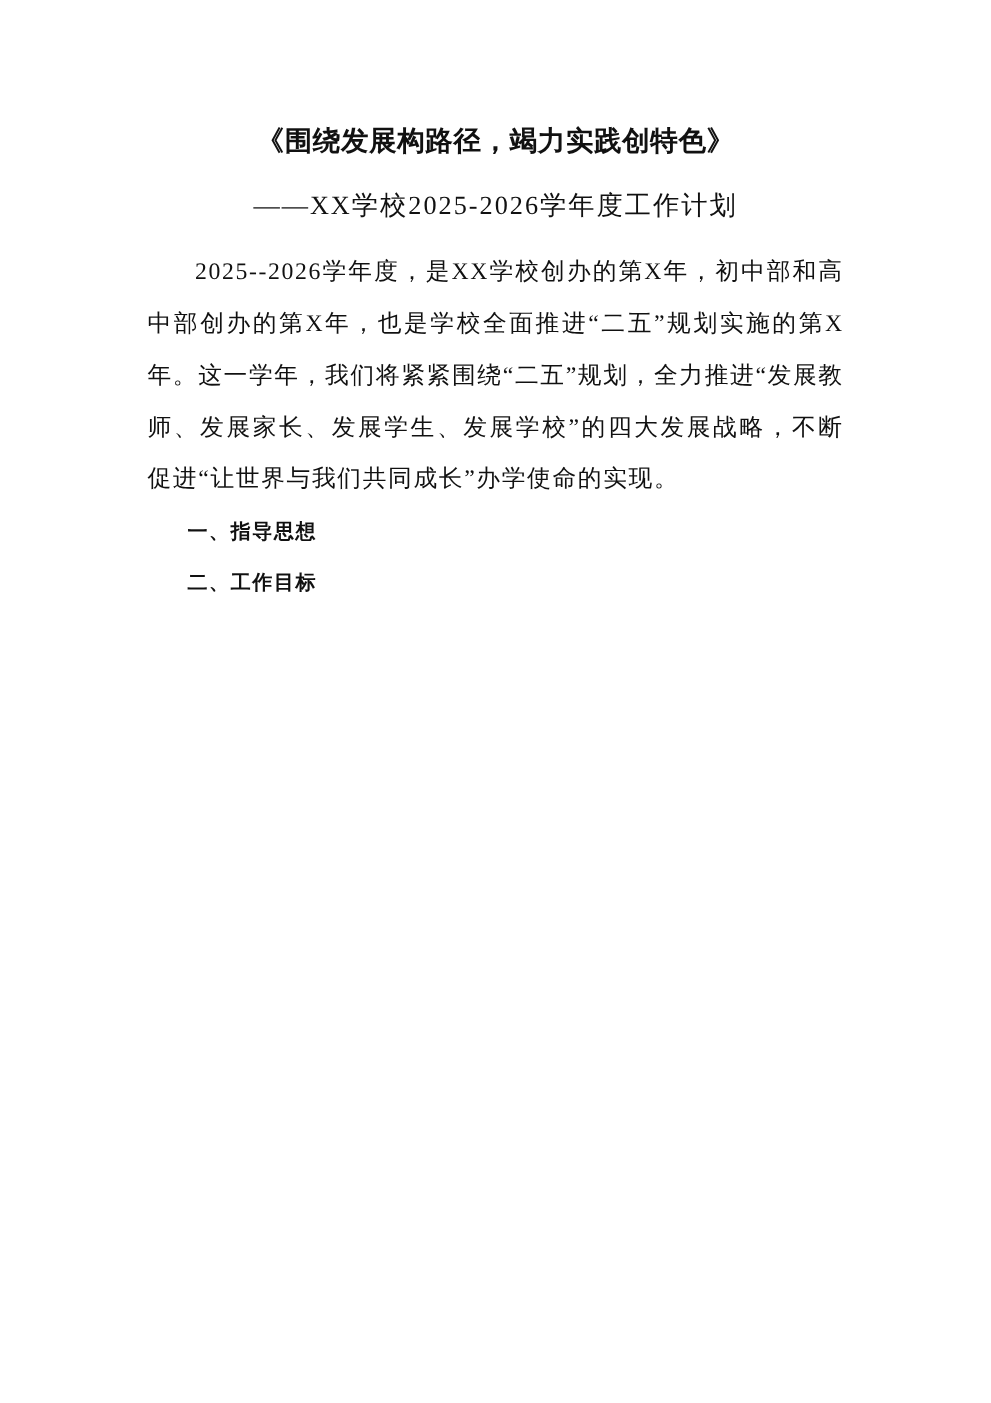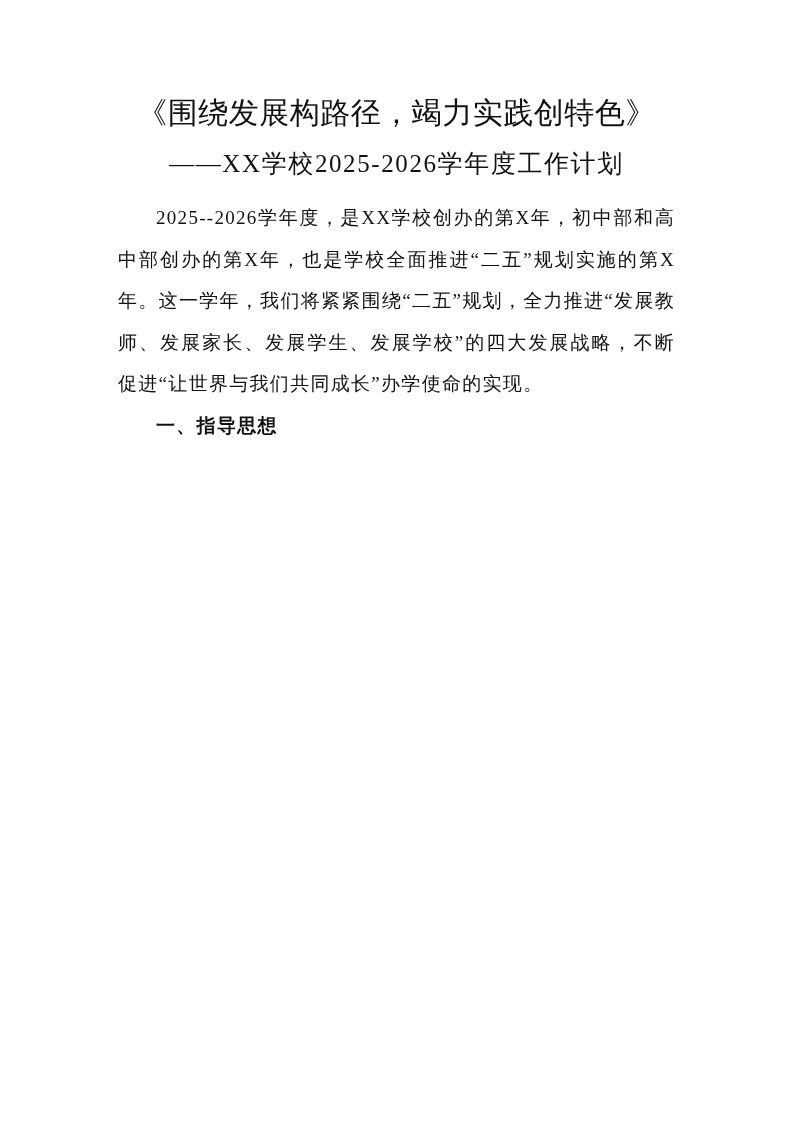--- a/index.html
+++ b/index.html
@@ -21,32 +21,32 @@
   }
   .content {
     position: absolute;
     left: 118px;
     top: 0;
     width: 557px;
   }
   .doc-title {
     margin: 0;
     padding: 0;
-    font-size: 30px;
-    font-weight: normal;
+    font-size: 22px;
+    font-weight: bold;
     line-height: 42px;
     text-align: center;
     letter-spacing: 0.5px;
     padding-top: 92px;
     white-space: nowrap;
   }
   .doc-subtitle {
     margin: 0;
     padding: 0;
-    font-size: 25px;
+    font-size: 21px;
     font-weight: normal;
     line-height: 42px;
     text-align: center;
     letter-spacing: 1.6px;
     padding-top: 9px;
   }
   .para {
     margin: 0;
     padding: 0;
     font-size: 19px;
@@ -60,21 +60,21 @@
   }
   .para.first {
     padding-top: 12px;
   }
   .para.tight-indent {
     letter-spacing: 0.7px;
   }
   .heading {
     margin: 0;
     padding: 0;
-    font-size: 19px;
+    font-size: 16px;
     font-weight: bold;
     line-height: 41.5px;
     text-indent: 2em;
     letter-spacing: 1.3px;
   }
 </style>
 </head>
 <body>
 
 <div class="page">
@@ -82,16 +82,17 @@
 
     <h1 class="doc-title">《围绕发展构路径，竭力实践创特色》</h1>
 
     <p class="doc-subtitle">——XX学校2025-2026学年度工作计划</p>
 
     <p class="para first">2025--2026学年度，是XX学校创办的第X年，初中部和高中部创办的第X年，也是学校全面推进“二五”规划实施的第X年。这一学年，我们将紧紧围绕“二五”规划，全力推进“发展教师、发展家长、发展学生、发展学校”的四大发展战略，不断促进“让世界与我们共同成长”办学使命的实现。</p>
 
     <h2 class="heading">一、指导思想</h2>
 
 
+    <h2 class="heading">二、工作目标</h2>
 
 
   </div>
 </div>
 
 </body></html>

